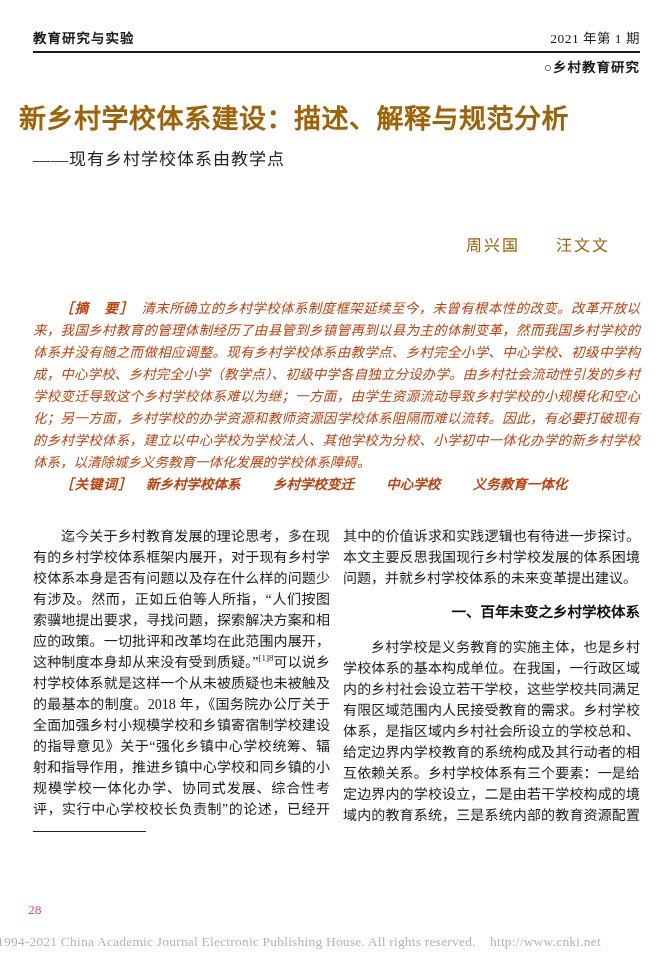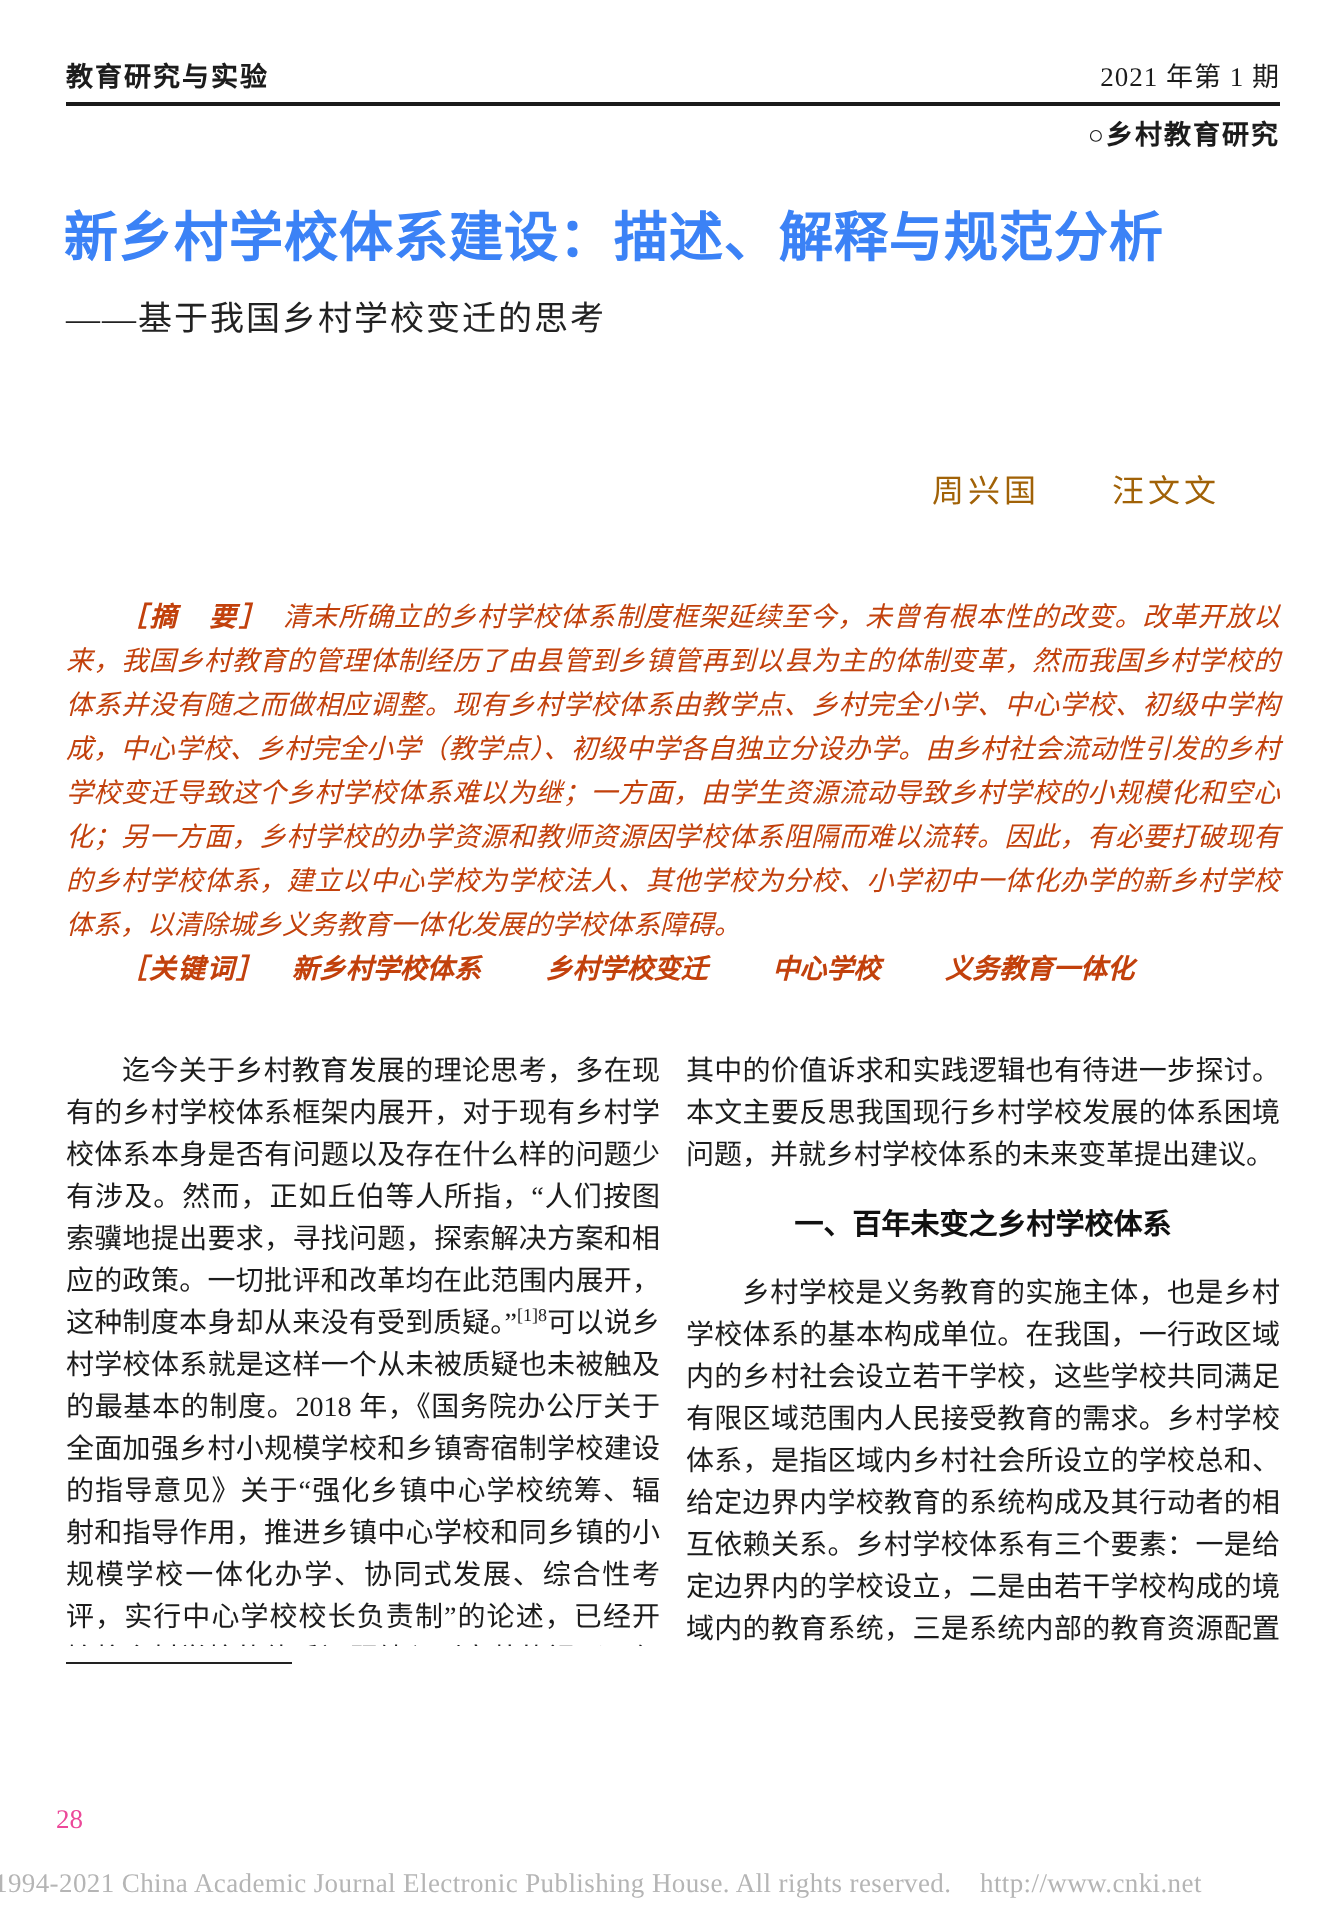--- a/index.html
+++ b/index.html
@@ -24,24 +24,24 @@
     border:0;border-top:2px solid #1a1a1a;
     margin:4px 26px 0 33px;height:0;
   }
   .column-marker{
     text-align:right;margin:3px 26px 0 0;
     font-weight:bold;font-size:13.5px;letter-spacing:1px;
   }
   .circle-glyph{font-weight:normal;}
   
   .article-title{
-    margin:27px 26px 0 32px;
+    margin:27px 26px 0 19px;
     font-family:"Liberation Sans","DejaVu Sans",sans-serif;
     font-weight:bold;font-size:27px;line-height:32px;
-    letter-spacing:0.5px;color:#3b82f6;
+    letter-spacing:0.5px;color:#a16207;
   }
   .article-subtitle{
     margin:10px 26px 0 33px;
     font-size:17px;letter-spacing:1px;color:#222;
   }
   .authors{
     margin:62px 56px 0 0;
     text-align:right;
     font-family:"Liberation Sans","DejaVu Sans",sans-serif;
     font-size:16px;letter-spacing:2px;color:#a16207;
@@ -70,22 +70,22 @@
     flex:1 1 0;min-width:0;
     font-size:14px;line-height:21px;
     text-align:justify;overflow:hidden;
     color:#1c1c1c;
   }
   .body-para{margin:0;text-indent:2em;}
   .body-para-cont{margin:0;text-indent:0;}
   .citation-sup{font-size:9px;vertical-align:super;line-height:0;font-style:normal;}
   .section-heading{
     margin:14px 0 13px 0;
-    text-align:center;
-    font-family:Liberation Sans, sans-serif;
+    text-align:right;
+    font-family:Liberation Mono, monospace;
     font-weight:bold;font-size:14.5px;
     text-indent:0;color:#111;
   }
   
   .footnote-rule{
     border:0;border-top:1.5px solid #222;
     width:113px;margin:8px 0 0 33px;height:0;
   }
   .footnote-text{
     margin:7px 26px 0 33px;
@@ -109,21 +109,21 @@
   <div class="header-row">
     <span class="journal-name">教育研究与实验</span>
     <span class="issue-info">2021 年第 1 期</span>
   </div>
   <hr class="header-rule">
   <div class="column-marker">
     <span class="circle-glyph">○</span><span>乡村教育研究</span>
   </div>
 
   <h1 class="article-title">新乡村学校体系建设：描述、解释与规范分析</h1>
-  <div class="article-subtitle">——基于我国乡村学校变迁的思考</div>
+  <div class="article-subtitle">——现有乡村学校体系由教学点</div>
 
   <div class="authors">周兴国　　汪文文</div>
 
   <div class="abstract-block">
     <p class="abstract-para"><span class="abstract-label">［摘　要］</span>　<span>清末所确立的乡村学校体系制度框架延续至今，未曾有根本性的改变。改革开放以来，我国乡村教育的管理体制经历了由县管到乡镇管再到以县为主的体制变革，然而我国乡村学校的体系并没有随之而做相应调整。现有乡村学校体系由教学点、乡村完全小学、中心学校、初级中学构成，中心学校、乡村完全小学（教学点）、初级中学各自独立分设办学。由乡村社会流动性引发的乡村学校变迁导致这个乡村学校体系难以为继；一方面，由学生资源流动导致乡村学校的小规模化和空心化；另一方面，乡村学校的办学资源和教师资源因学校体系阻隔而难以流转。因此，有必要打破现有的乡村学校体系，建立以中心学校为学校法人、其他学校为分校、小学初中一体化办学的新乡村学校体系，以清除城乡义务教育一体化发展的学校体系障碍。</span></p>
     <p class="keywords-para"><span class="keywords-label">［关键词］</span><span class="keyword-item">新乡村学校体系</span><span class="keyword-item">乡村学校变迁</span><span class="keyword-item">中心学校</span><span class="keyword-item">义务教育一体化</span></p>
   </div>
 
   <div class="body-columns">
     <div class="body-col">

